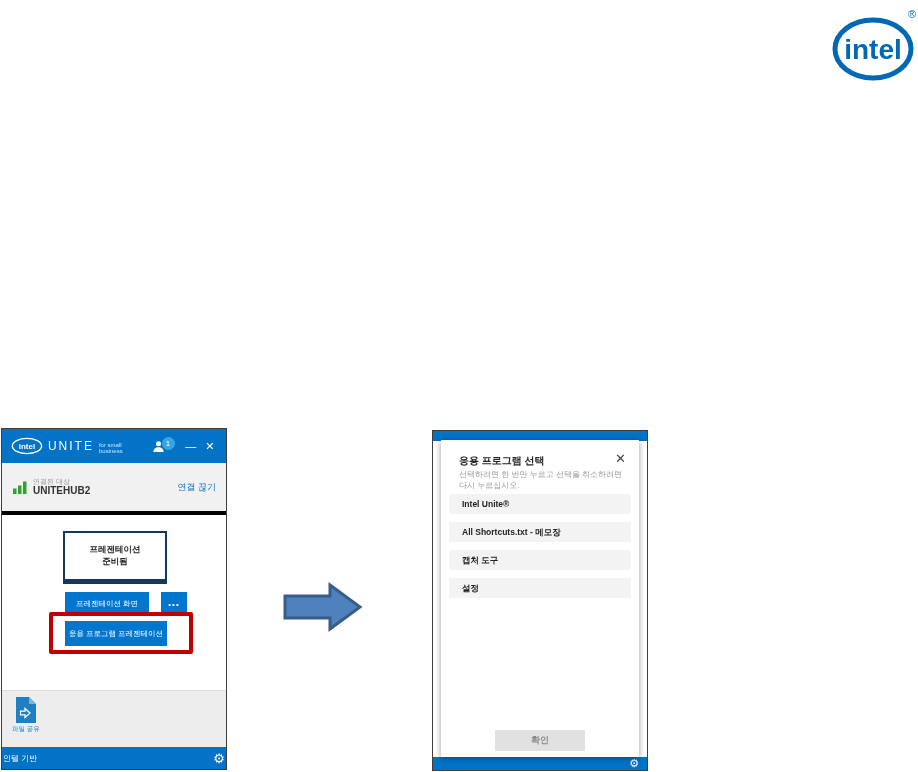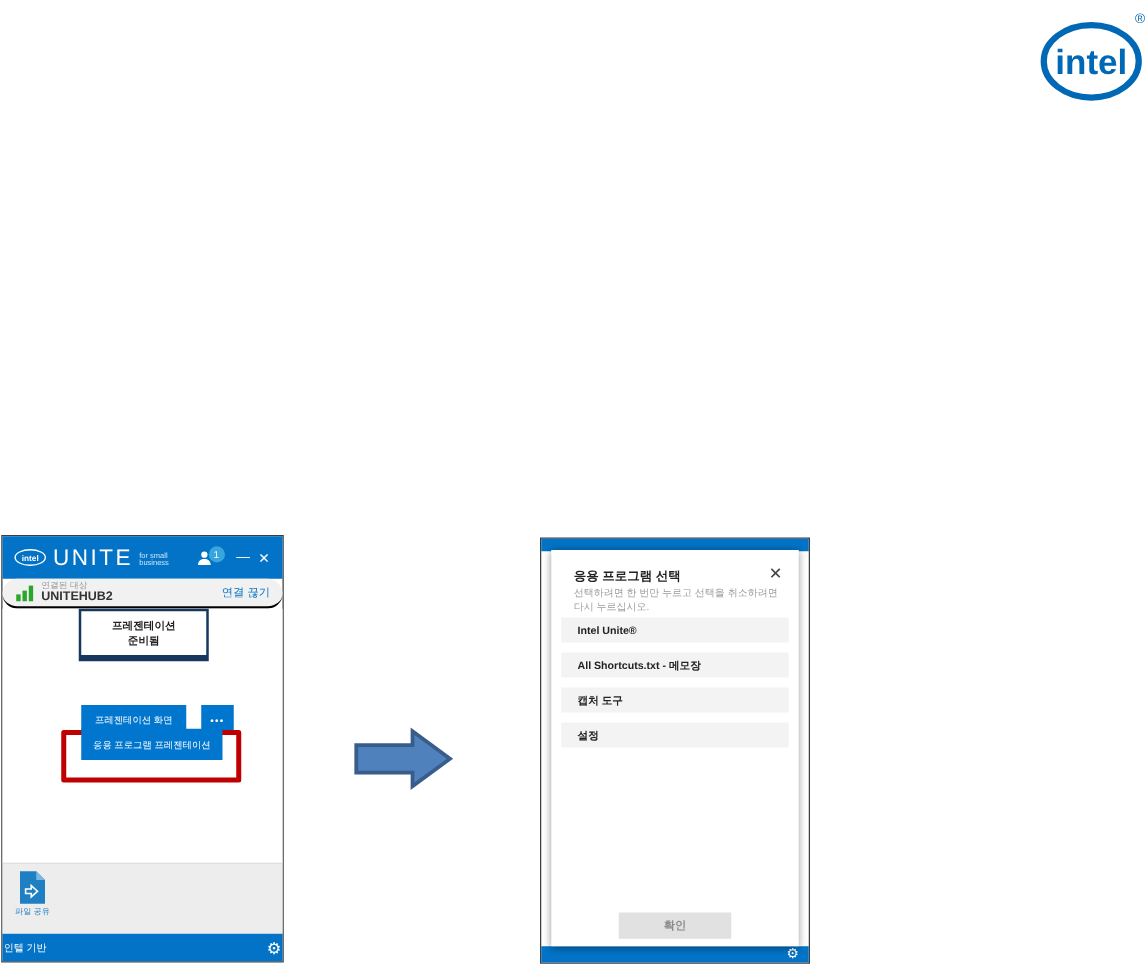--- a/index.html
+++ b/index.html
@@ -6,45 +6,45 @@
   body { font-family:"Liberation Sans", sans-serif; background:#fff; }
   .canvas { position:relative; width:918px; height:772px; background:#fff; overflow:hidden; }
 
   
   .intel-logo-big { position:absolute; left:832px; top:2px; width:86px; height:88px; }
 
   
   .unite-window { position:absolute; left:1px; top:428px; width:226px; height:342px;
     border:1px solid #3d3d3d; background:#fff; display:flex; flex-direction:column; }
   .uw-header { height:34px; background:#0273C6; display:flex; align-items:center; padding:0 9px; gap:5px; flex:0 0 auto; }
-  .uw-brand { color:#fff; font-size:18px; letter-spacing:2px; font-weight:400; }
+  .uw-brand { color:#fff; font-size:12px; letter-spacing:2px; font-weight:400; }
   .uw-tagline { color:#cfe6f7; font-size:6px; margin-top:3px; }
   .uw-spacer { flex:1; }
   .uw-user { display:flex; align-items:center; position:relative; margin-right:4px; }
   .uw-badge { width:13px; height:13px; border-radius:50%; background:#38A6DE; color:#fff; font-size:8px;
     display:flex; align-items:center; justify-content:center; margin-left:-3px; margin-top:-5px; }
   .uw-winbtn { color:#fff; font-size:11px; width:16px; text-align:center; cursor:default; }
-  .uw-conn { height:24px; background:#F1F1F1; border-bottom:2px solid #000000; display:flex; align-items:center; padding:0 10px; flex:0 0 auto;border-radius:16px; }
+  .uw-conn { height:52px; background:#F1F1F1; border-bottom:4px solid #000000; display:flex; align-items:center; padding:0 10px; flex:0 0 auto; }
   .uw-conn-text { margin-left:5px; line-height:1.1; }
   .uw-conn-label { font-size:7px; color:#9a9a9a; }
   .uw-conn-name { font-size:10px; color:#333; font-weight:bold; }
   .uw-disconnect { font-size:9px; color:#0273C6; cursor:pointer; }
   .uw-main { position:relative; flex:1; background:#fff; }
-  .uw-monitor { position:absolute; left:61px; top:0; width:104px; height:42px;
+  .uw-monitor { position:absolute; left:61px; top:16px; width:104px; height:53px;
     border:2px solid #17375E; border-bottom:5px solid #17375E;
     display:flex; align-items:center; justify-content:center; text-align:center;
     font-size:8.5px; font-weight:bold; color:#222; padding:0 20px; }
   .uw-btnrow { position:absolute; left:63px; top:77px; display:flex; gap:12px; }
   .uw-btn { background:#0076CE; color:#fff; border:none; font-size:7.5px; font-family:inherit;
     height:24px; display:flex; align-items:center; justify-content:center; cursor:pointer; }
   .uw-btn-screen { width:84px; }
   .uw-btn-more { width:26px; font-size:8px; letter-spacing:1px; }
   .uw-highlight { position:absolute; left:47px; top:97px; width:144px; height:42px;
     border:4px solid #C00000; border-radius:2px; }
-  .uw-btn-app { position:absolute; left:63px; top:96px; width:113px; height:25px; }
+  .uw-btn-app { position:absolute; left:63px; top:106px; width:102px; height:25px; }
   .uw-tray { height:57px; background:#EDEDED; border-top:1px solid #dcdcdc; padding:5px 10px; flex:0 0 auto; }
   .uw-fileshare { display:inline-flex; flex-direction:column; align-items:center; cursor:pointer; }
   .uw-fileshare-label { font-size:6.5px; color:#1E7FC2; margin-top:1px; }
   .uw-footer { height:22px; background:#0273C6; display:flex; align-items:center; padding:0 1px; flex:0 0 auto; }
   .uw-footer-label { color:#fff; font-size:8px; }
   .uw-gear { color:#fff; font-size:13px; cursor:pointer; line-height:1; }
 
   
   .flow-arrow { position:absolute; left:283px; top:581px; }
 

